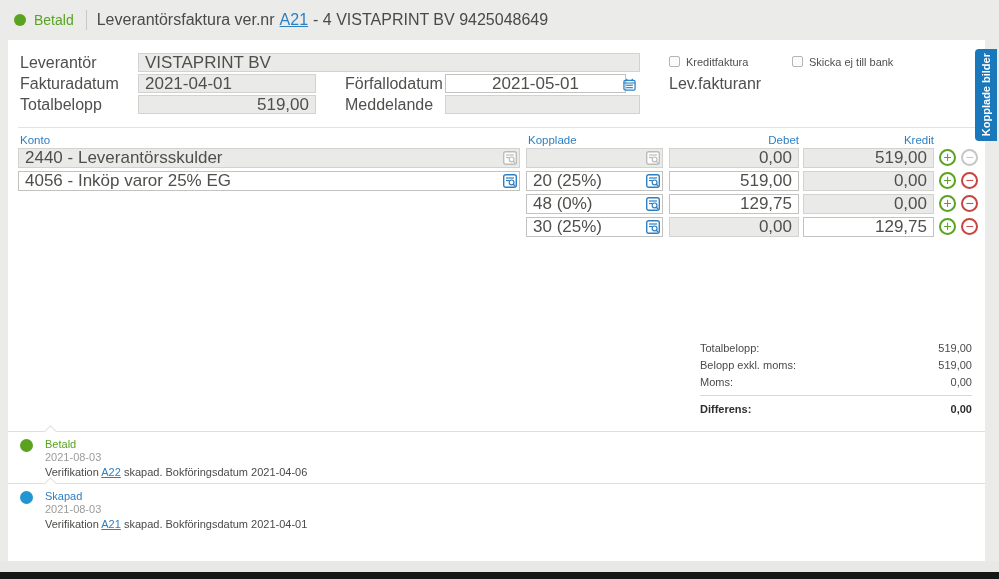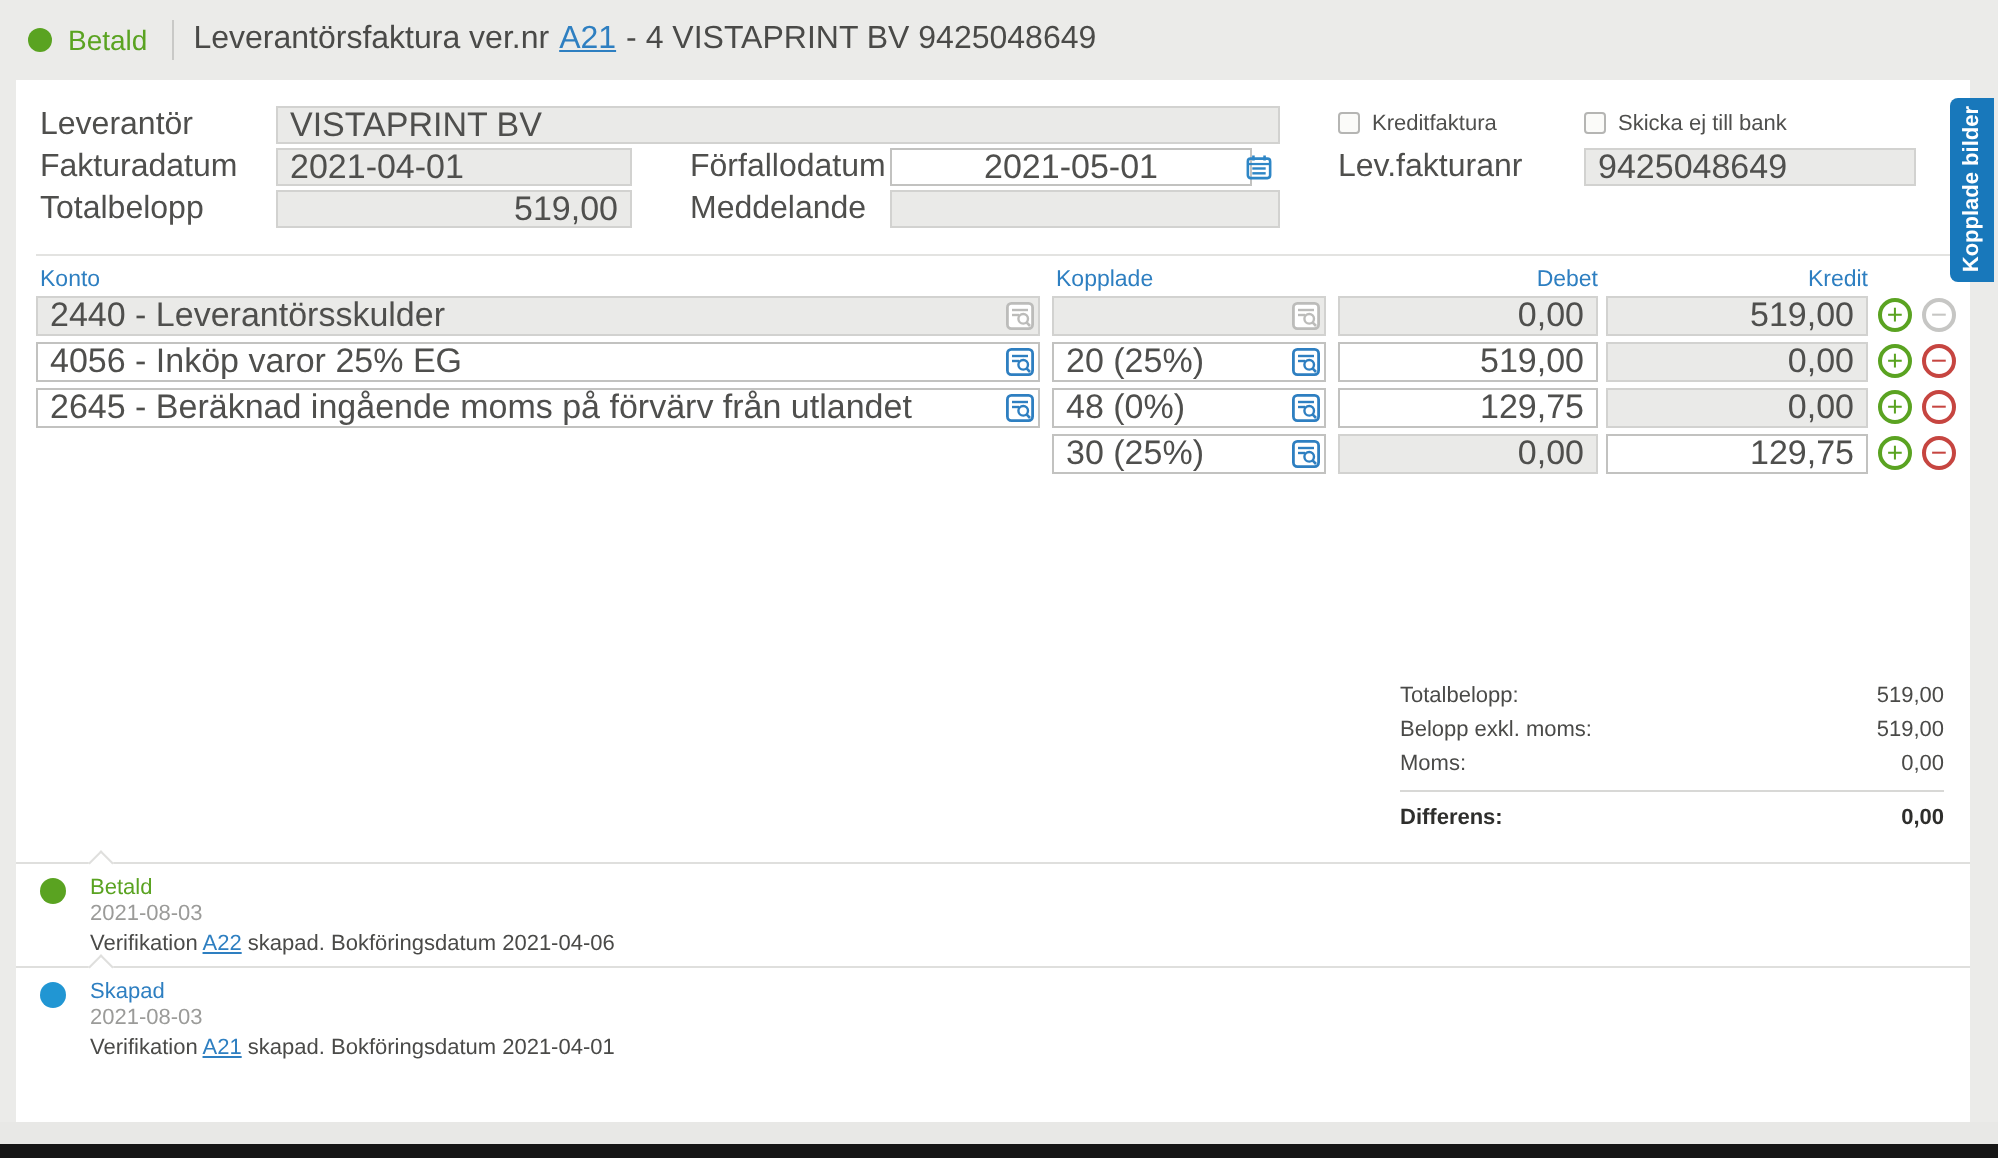--- a/index.html
+++ b/index.html
@@ -118,21 +118,20 @@
         </svg>
     </span>
   </div>
   <input class="inp dis" style="left: 437px; top: 55px; width: 195px;" readonly="" value="">
 
   <span class="checkbox" style="left:661px;top:16px;"></span>
   <span class="cb-label" style="left:678px;top:16px;">Kreditfaktura</span>
   <span class="checkbox" style="left:784px;top:16px;"></span>
   <span class="cb-label" style="left:801px;top:16px;">Skicka ej till bank</span>
   <span class="f-label" style="left:661px;top:34px;">Lev.fakturanr</span>
-  <input class="inp dis" style="left: 784px; top: 34px; width: 166px;" readonly="" value="9425048649">
 
   <div class="hr-form"></div>
 
   <span class="th" style="left:12px;">Konto</span>
   <span class="th" style="left:520px;">Kopplade</span>
   <span class="th c-debet" style="text-align:right;">Debet</span>
   <span class="th c-kredit" style="text-align:right;">Kredit</span>
 
   <div class="trow" style="top:108px;">
     <div class="field c-konto with-icon">
@@ -182,30 +181,20 @@
             <line x1="10.3" y1="10.2" x2="12" y2="12" stroke="#2e7fc1" stroke-width="1.3"></line>
           </svg></span>
     </div>
     <div class="field c-debet"><input class="inp amount" value="519,00" style=""></div>
     <div class="field c-kredit"><input class="inp dis amount" readonly="" value="0,00" style=""></div>
     <span class="circle plus">+</span>
     <span class="circle minus">−</span>
   </div>
 
   <div class="trow" style="top:154px;">
-    <div class="field c-konto with-icon">
-      <input class="inp" value="2645 - Beräknad ingående moms på förvärv från utlandet" style="">
-      <span class="lookup"><svg width="14" height="14" viewBox="0 0 14 14">
-            <rect x="0.7" y="0.7" width="12.6" height="12.6" rx="2" fill="#fff" stroke="#2e7fc1" stroke-width="1.4"></rect>
-            <line x1="3" y1="4" x2="11" y2="4" stroke="#2e7fc1" stroke-width="1.2"></line>
-            <line x1="3" y1="6.5" x2="6.5" y2="6.5" stroke="#2e7fc1" stroke-width="1.2"></line>
-            <circle cx="8.6" cy="8.4" r="2.4" fill="none" stroke="#2e7fc1" stroke-width="1.2"></circle>
-            <line x1="10.3" y1="10.2" x2="12" y2="12" stroke="#2e7fc1" stroke-width="1.3"></line>
-          </svg></span>
-    </div>
     <div class="field c-moms with-icon">
       <input class="inp" value="48 (0%)" style="">
       <span class="lookup"><svg width="14" height="14" viewBox="0 0 14 14">
             <rect x="0.7" y="0.7" width="12.6" height="12.6" rx="2" fill="#fff" stroke="#2e7fc1" stroke-width="1.4"></rect>
             <line x1="3" y1="4" x2="11" y2="4" stroke="#2e7fc1" stroke-width="1.2"></line>
             <line x1="3" y1="6.5" x2="6.5" y2="6.5" stroke="#2e7fc1" stroke-width="1.2"></line>
             <circle cx="8.6" cy="8.4" r="2.4" fill="none" stroke="#2e7fc1" stroke-width="1.2"></circle>
             <line x1="10.3" y1="10.2" x2="12" y2="12" stroke="#2e7fc1" stroke-width="1.3"></line>
           </svg></span>
     </div>

